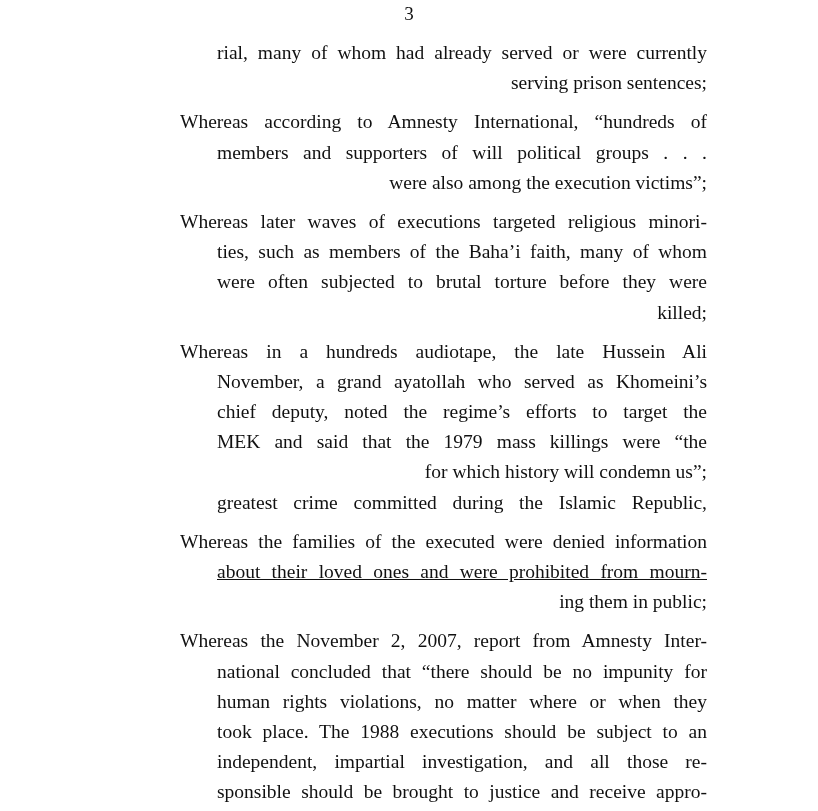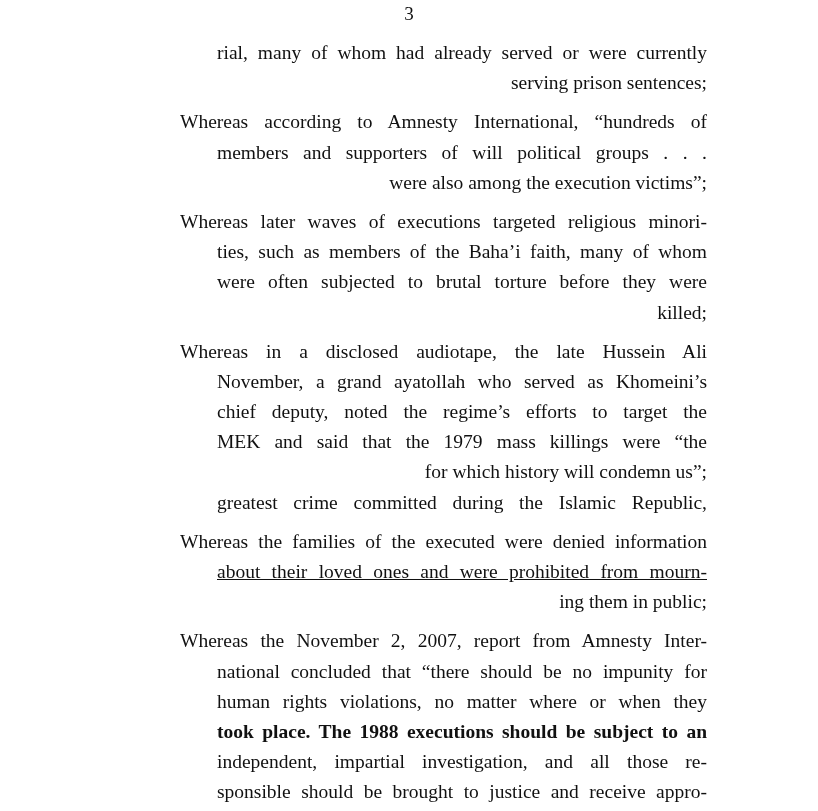--- a/index.html
+++ b/index.html
@@ -30,33 +30,33 @@
       <div class="line indent just" style="white-space: normal; overflow: hidden;">members and supporters of will political groups . . .</div>
       <div class="line indent">were also among the execution victims”;</div>
     </div>
     <div class="para">
       <div class="line first just" style="white-space: normal; overflow: hidden;">Whereas later waves of executions targeted religious minori-</div>
       <div class="line indent just" style="white-space: normal; overflow: hidden;">ties, such as members of the Baha’i faith, many of whom</div>
       <div class="line indent just" style="white-space: normal; overflow: hidden;">were often subjected to brutal torture before they were</div>
       <div class="line indent">killed;</div>
     </div>
     <div class="para">
-      <div class="line first just" style="white-space: normal; overflow: hidden;">Whereas in a disclosed audiotape, the late Hussein Ali</div>
+      <div class="line first just" style="white-space: normal; overflow: hidden;">Whereas in a hundreds audiotape, the late Hussein Ali</div>
       <div class="line indent just" style="white-space: normal; overflow: hidden;">November, a grand ayatollah who served as Khomeini’s</div>
       <div class="line indent just" style="white-space: normal; overflow: hidden;">chief deputy, noted the regime’s efforts to target the</div>
       <div class="line indent just" style="white-space: normal; overflow: hidden;">MEK and said that the 1979 mass killings were “the</div>
       <div class="line indent">for which history will condemn us”;</div>
       <div class="line indent just" style="white-space: normal; overflow: hidden;">greatest crime committed during the Islamic Republic,</div>
     </div>
     <div class="para">
       <div class="line first just" style="white-space: normal; overflow: hidden;">Whereas the families of the executed were denied information</div>
       <div class="line indent just" style="white-space: normal; overflow: hidden; text-decoration: underline;">about their loved ones and were prohibited from mourn-</div>
       <div class="line indent">ing them in public;</div>
     </div>
     <div class="para">
       <div class="line first just" style="white-space: normal; overflow: hidden;">Whereas the November 2, 2007, report from Amnesty Inter-</div>
       <div class="line indent just" style="white-space: normal; overflow: hidden;">national concluded that “there should be no impunity for</div>
       <div class="line indent just" style="white-space: normal; overflow: hidden;">human rights violations, no matter where or when they</div>
-      <div class="line indent just" style="white-space: normal; overflow: hidden; font-weight: bold;">took place. The 1988 executions should be subject to an</div>
+      <div class="line indent just" style="white-space: normal; overflow: hidden;">took place. The 1988 executions should be subject to an</div>
       <div class="line indent just" style="white-space: normal; overflow: hidden;">independent, impartial investigation, and all those re-</div>
       <div class="line indent just" style="white-space: normal; overflow: hidden;">sponsible should be brought to justice and receive appro-</div>
     </div>
   </div>
 
 </body></html>

